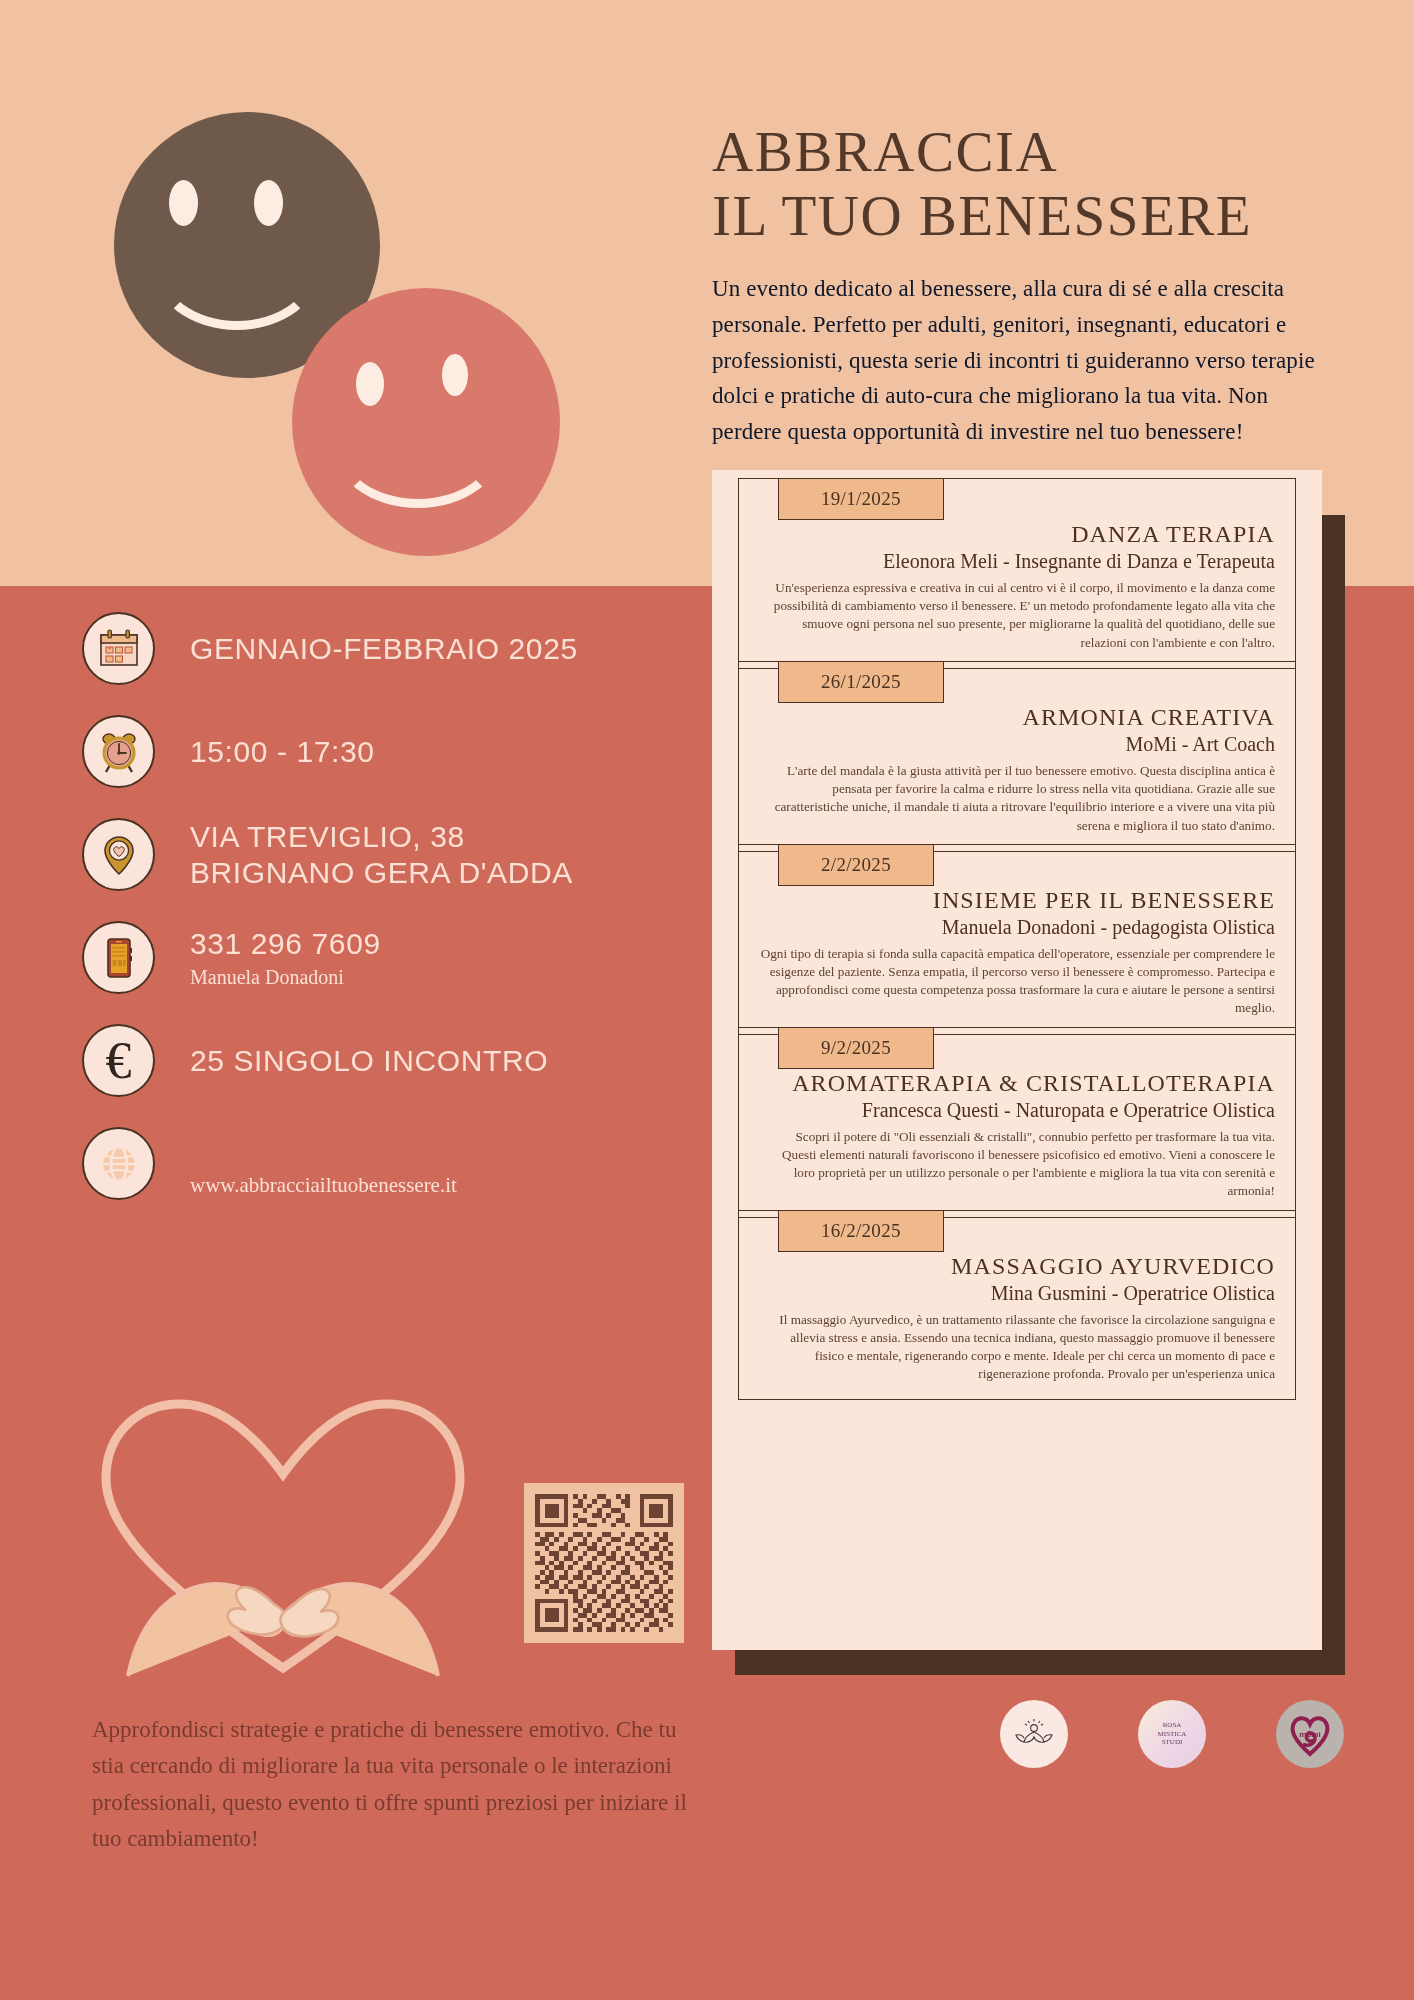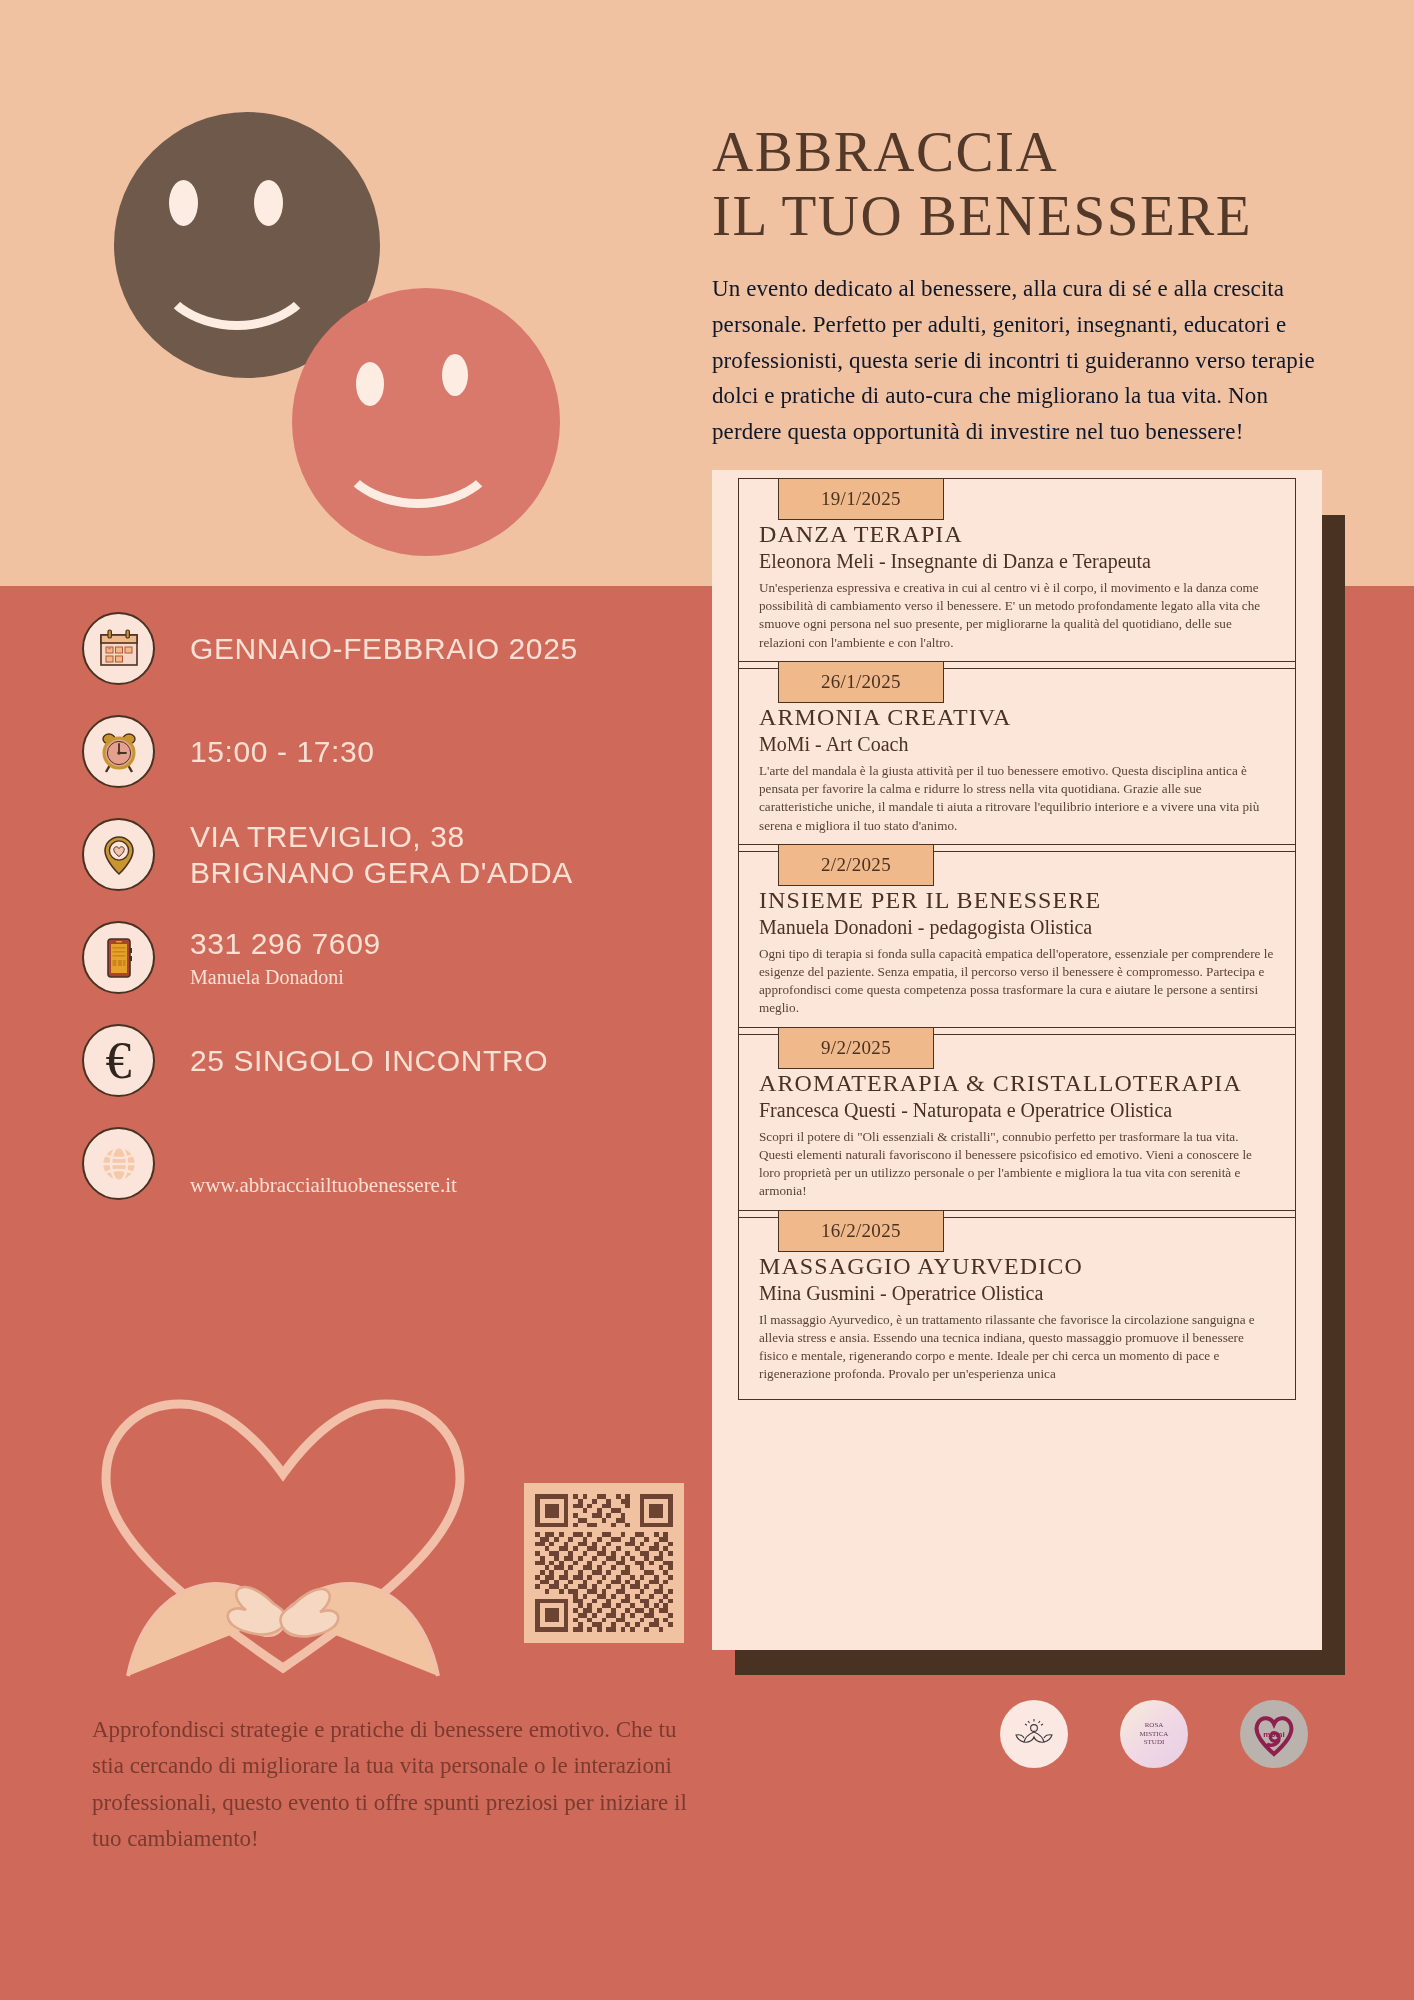--- a/index.html
+++ b/index.html
@@ -53,21 +53,21 @@
   
   .sched-shadow {
     position:absolute; left:735px; top:515px; width:610px; height:1160px;
     background:#4a3222;
   }
   .sched {
     position:absolute; left:712px; top:470px; width:610px; height:1180px;
     background:#fce5d9;
     padding:28px 26px;
   }
-  .card { position:relative; margin-bottom:12px; }
+  .card { position:relative; margin-bottom:12px;text-align:right; }
   .card:last-child { margin-bottom:0; }
   .card-box {
     border:1.6px solid #4a3222; background:transparent;
     margin-top:-20px; padding:42px 20px 16px 20px;
   }
   .date-chip {
     position:absolute; left:40px; top:0; z-index:3;
     background:#f0b98c; border:1.6px solid #4a3222;
     padding:9px 42px; color:#4a3222;
     font-family:"Liberation Serif", serif; font-size:19px;
@@ -120,21 +120,21 @@
   .qr-inner { width:100%; height:100%; }
 
   
   .bottom-p {
     position:absolute; left:92px; top:1712px; width:620px;
     font-family:"Liberation Serif", serif;
     font-size:23px; line-height:1.58; color:#7a3b2f;
   }
 
   
-  .logos { position:absolute; left:1000px; top:1700px; display:flex; gap:52px; }
+  .logos { position:absolute; left:1000px; top:1700px; display:flex; gap:70px; }
   .logo { width:68px; height:68px; border-radius:50%; position:relative; overflow:hidden; }
   .logo-1 { background:#fbe8e2; }
   .logo-2 { background:linear-gradient(135deg,#f7ecd8,#f0d7e6 55%,#e7cfe0); }
   .logo-3 { background:#b9b2ad; }
   .logo-lbl { position:absolute; inset:0; display:flex; align-items:center;
               justify-content:center; flex-direction:column; }
   .logo-2 .logo-lbl span { font-size:7px; color:#6a3b5e; font-family:"Liberation Serif", serif; line-height:1.25; }
   .logo-3 .logo-lbl span { font-size:8px; color:#8e1f4e; font-weight:bold; }
 </style>
 </head>

